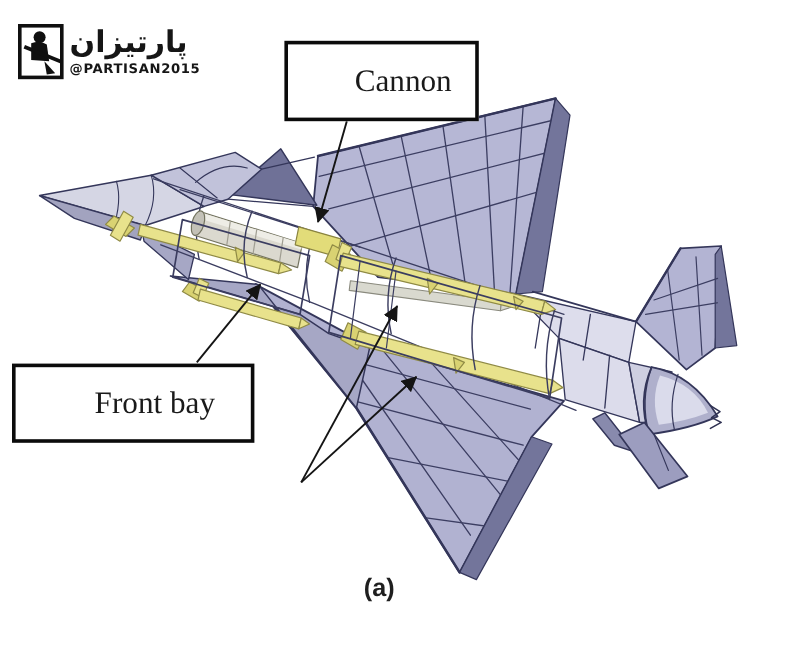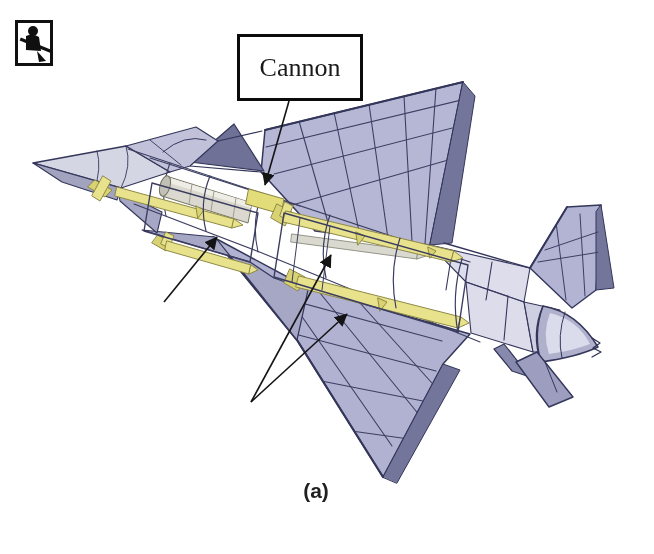--- a/index.html
+++ b/index.html
@@ -1,21 +1,21 @@
 <!DOCTYPE html>
 <html><head>
 <meta charset="utf-8">
 <style>
   html,body{margin:0;padding:0;background:#ffffff;}
   .stage{position:relative;width:654px;height:554px;background:#ffffff;overflow:hidden;
          font-family:"Liberation Sans",sans-serif;}
   .stage svg.aircraft{position:absolute;left:0;top:0;}
   .label-box{position:absolute;background:#ffffff;border:3px solid #0b0b0b;
              display:flex;align-items:center;justify-content:center;
-             font-family:"Liberation Serif",serif;font-size:26px;color:#1a1a1a;}
+             font-family:"Liberation Serif",serif;font-size:26px;color:#1a1a1a;padding-left:36px;}
   .label-cannon{left:237px;top:34px;width:120px;height:61px;}
   .label-frontbay{left:10px;top:303px;width:160px;height:60px;border-width:3.5px;}
   .label-rearbay{left:134px;top:406px;width:180px;height:61px;border-width:3.5px;}
   .caption{position:absolute;left:288px;top:479px;width:56px;text-align:center;
            font-weight:bold;font-size:21px;color:#1f1f1f;}
   .logo{position:absolute;left:15px;top:20px;display:flex;align-items:flex-start;}
   .logo-icon{width:38px;height:46px;background:#ffffff;border:3px solid #101010;
              box-sizing:border-box;margin-right:5px;}
   .logo-text{padding-top:0;}
   .logo-title{font-family:"DejaVu Sans",sans-serif;font-weight:bold;font-size:25px;
@@ -197,27 +197,34 @@
       <line x1="289" y1="101" x2="265" y2="185" marker-end="url(#ah)"></line>
       <line x1="164" y1="302" x2="217" y2="237" marker-end="url(#ah)"></line>
       <line x1="251" y1="402" x2="331" y2="255" marker-end="url(#ah)"></line>
       <line x1="251" y1="402" x2="347" y2="314" marker-end="url(#ah)"></line>
     </g>
   </svg>
 
   <div class="label-box label-cannon">
     <span>Cannon</span>
   </div>
+  <div class="label-box label-frontbay">
+    <span>Front bay</span>
+  </div>
 
   <div class="caption">(a)</div>
 
   <div class="logo">
     <div class="logo-icon">
       <svg width="32" height="40" viewBox="0 0 32 40">
         <circle cx="15" cy="8" r="5" fill="#101010"></circle>
         <path d="M8,13 Q15,10 21,14 L23,28 L8,27 Z" fill="#101010"></path>
         <rect x="1" y="20" width="34" height="3.2" transform="rotate(22 16 22)" fill="#101010"></rect>
         <path d="M19,28 L28,38 L21,39 Z" fill="#101010"></path>
       </svg>
     </div>
+    <div class="logo-text">
+      <div class="logo-title" dir="rtl">پارتیزان</div>
+      <div class="logo-handle">@PARTISAN2015</div>
+    </div>
   </div>
 
 </div>
 
 </body></html>

